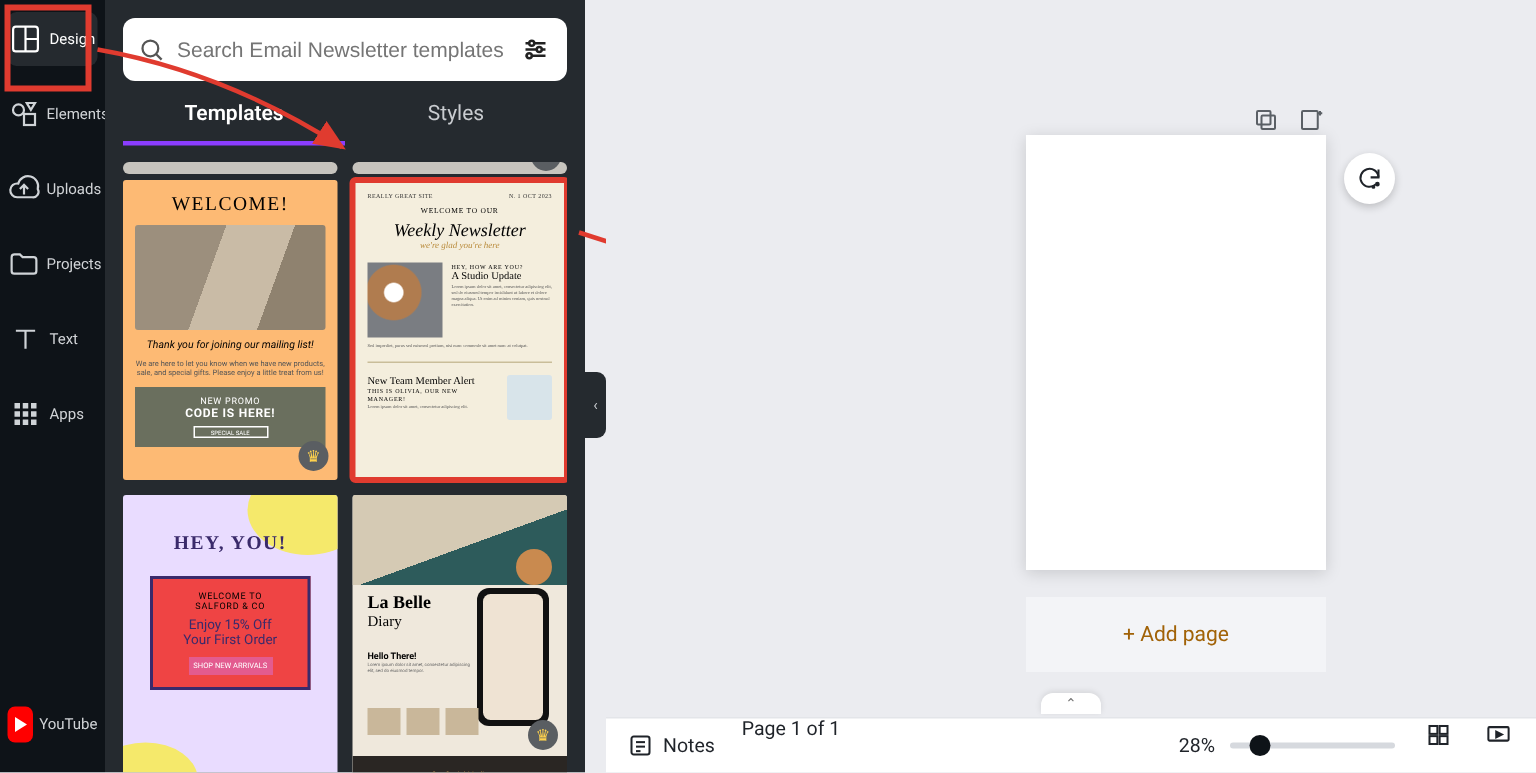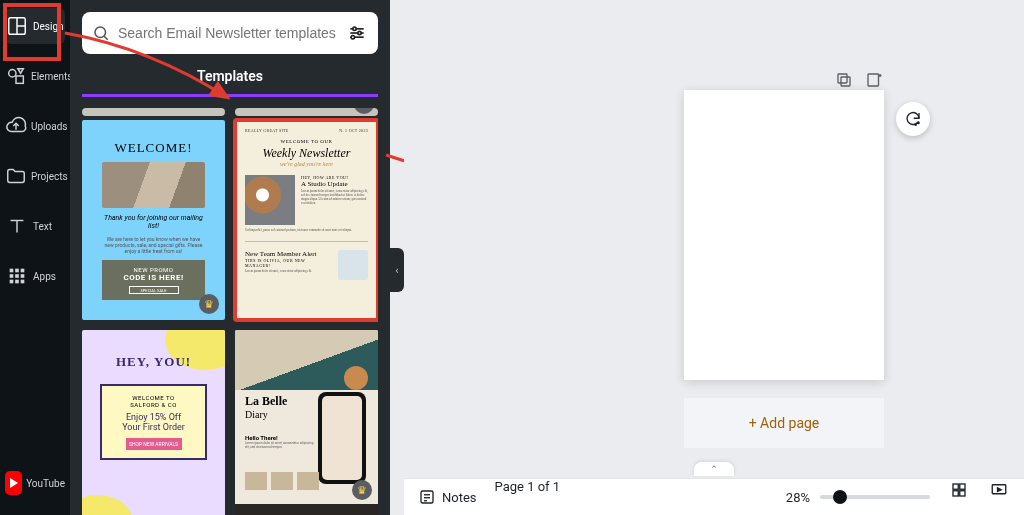--- a/index.html
+++ b/index.html
@@ -40,21 +40,21 @@
   .row-top { height:8px; display:flex; gap:10px; margin-bottom:4px; }
   .row-top .sliver { flex:1; background:#c7c4be; border-radius:4px; position:relative; }
   .crown-badge { position:absolute; right:4px; bottom:2px; width:20px; height:20px; background:#5a5e62; border-radius:50%; display:flex; align-items:center; justify-content:center; color:#ffd24d; font-size:11px; }
 
   .cards { display:flex; gap:10px; }
   .cards + .cards { margin-top:10px; }
   .card { width:143px; height:200px; background:#fff; border-radius:2px; position:relative; overflow:hidden; cursor:pointer; }
   .card .crown-badge { right:6px; bottom:6px; }
 
   
-  .c1 { background:#7dd3fc; padding:20px; display:flex; flex-direction:column; gap:6px; }
+  .c1 { background:#fdba74; padding:8px; display:flex; flex-direction:column; gap:6px; }
   .c1 .hd { font-family: Georgia, serif; font-size:13px; letter-spacing:1px; text-align:center; }
   .c1 .photo { height:70px; background:linear-gradient(110deg,#9c8f7d 0 40%,#c9bba6 40% 70%,#8f826f 70% 100%); border-radius:2px; }
   .c1 .th  { font-style:italic; font-size:7px; text-align:center; }
   .c1 .bd  { font-size:5px; text-align:center; color:#555; line-height:1.2; }
   .c1 .promo { background:#6a6f5e; color:#fff; text-align:center; padding:6px 4px; }
   .c1 .promo .p1 { font-size:6px; letter-spacing:.5px; }
   .c1 .promo .p2 { font-size:8px; font-weight:700; letter-spacing:.5px; }
   .c1 .promo .btn { margin:4px auto 0; width:50px; height:8px; border:1px solid #fff; font-size:4px; display:flex; align-items:center; justify-content:center; }
 
   
@@ -70,21 +70,21 @@
   .c2 .h2 { font-size:7px; }
   .c2 .para { font-size:3px; color:#555; line-height:1.3; margin-top:2px; }
   .c2 hr { border:none; border-top:1px solid #c9bd99; margin:8px 0; }
   .c2 .memb { display:flex; gap:6px; }
   .c2 .img2 { width:30px; height:30px; background:#d8e4ea; border-radius:2px; }
   
   .c3 { background:#e9dcff; position:relative; }
   .c3 .blob1 { position:absolute; width:80px; height:60px; background:#f5e96b; border-radius:50%; top:-20px; right:-20px; }
   .c3 .blob2 { position:absolute; width:70px; height:50px; background:#f5e96b; border-radius:50%; bottom:-15px; left:-20px; }
   .c3 .hey { position:absolute; top:24px; width:100%; text-align:center; font-size:13px; font-weight:700; letter-spacing:1px; color:#3a2a6b; font-family: "Comic Sans MS", cursive; }
-  .c3 .box { position:absolute; top:54px; left:18px; right:18px; background:#fef9c3; border:2px solid #3a2a6b; padding:8px; text-align:center; }
+  .c3 .box { position:absolute; top:54px; left:18px; right:18px; background:#ef4444; border:2px solid #3a2a6b; padding:8px; text-align:center; }
   .c3 .box .w { font-size:6px; letter-spacing:.5px; }
   .c3 .box .o { font-size:9px; margin-top:4px; color:#3a2a6b; }
   .c3 .box .b { margin:6px auto 0; width:56px; font-size:5px; background:#e35b8f; color:#fff; padding:3px 0; }
 
   
   .c4 { background:#efe8dc; }
   .c4 .roof { height:60px; background:linear-gradient(160deg,#d5cab4 0 55%, #2d5b5b 55% 100%); }
   .c4 .dot { position:absolute; top:36px; right:10px; width:24px; height:24px; background:#c98a4f; border-radius:50%; }
   .c4 .lab { position:absolute; top:64px; left:10px; font-family:Georgia,serif; }
   .c4 .lab .l1 { font-size:12px; font-weight:700; }
@@ -229,20 +229,21 @@
           <circle cx="9" cy="7" r="2" fill="#fff"></circle>
           <line x1="4" y1="12" x2="20" y2="12"></line>
           <circle cx="15" cy="12" r="2" fill="#fff"></circle>
           <line x1="4" y1="17" x2="20" y2="17"></line>
           <circle cx="7" cy="17" r="2" fill="#fff"></circle>
         </svg>
     </span>
   </div>
   <div id="tabs">
     <div class="tab active">Templates</div>
+    <div class="tab">Styles</div>
   </div>
 
   <div id="grid">
     <div class="row-top">
       <div class="sliver"></div>
       <div class="sliver">
         <span class="crown-badge">♛</span>
       </div>
     </div>
 

